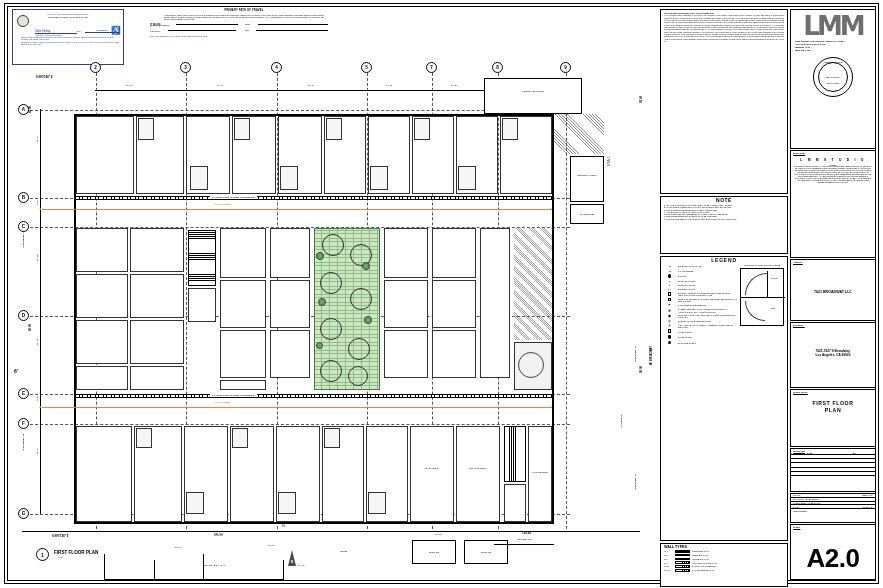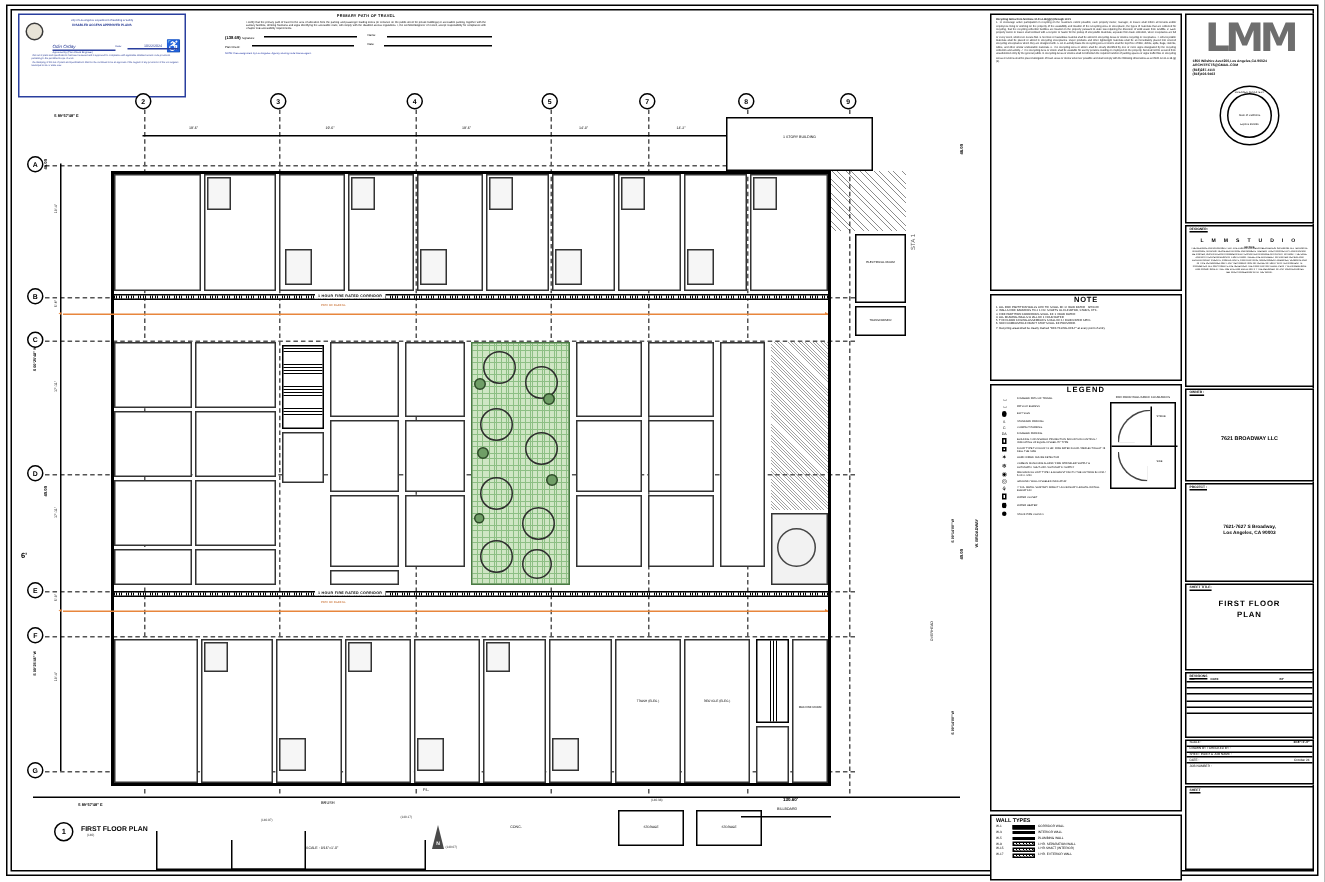--- a/index.html
+++ b/index.html
@@ -682,16 +682,17 @@
         <span>October  24</span>
       </div>
       <div class="meta-row" style="border-bottom:none;">
         <span>JOB NUMBER :</span>
           <span></span>
       </div>
     </div>
 
     <div class="panel" style="left:0; top:515px; width:86px; height:56px;">
       <div class="tb-lbl">SHEET</div>
+      <div class="sheetno">A2.0</div>
     </div>
   </div>
 
 </div>
 
 </body></html>

